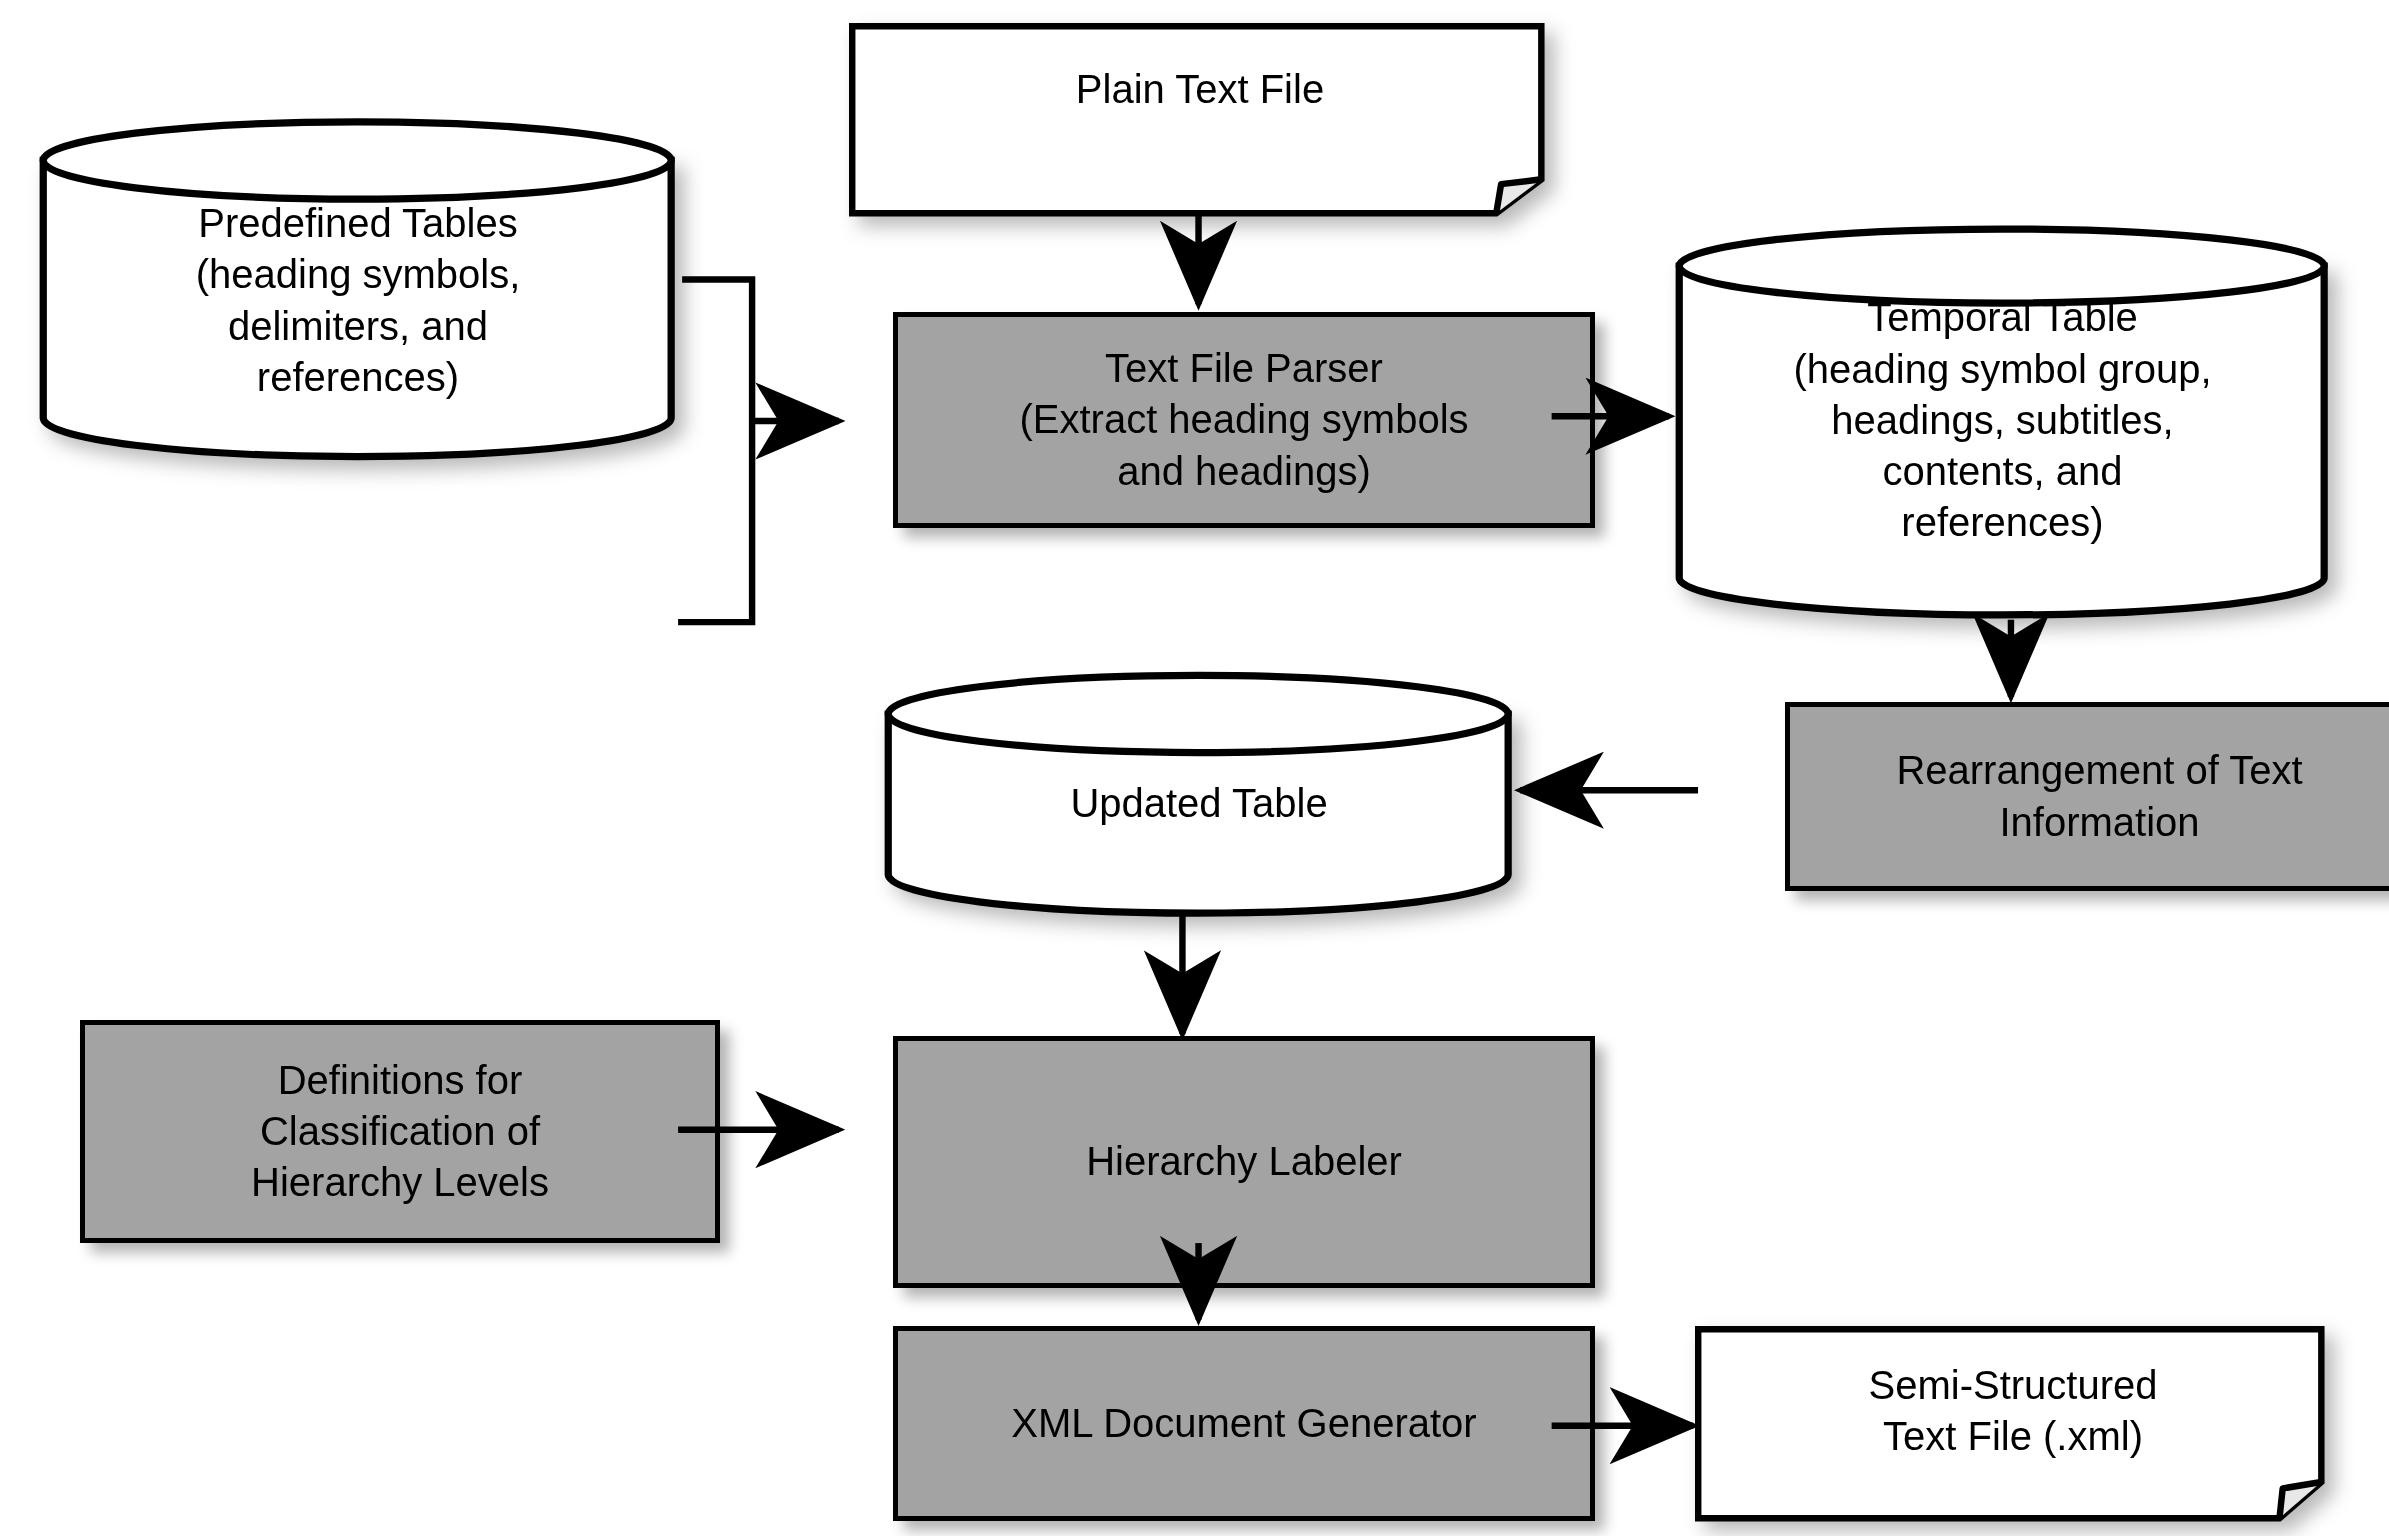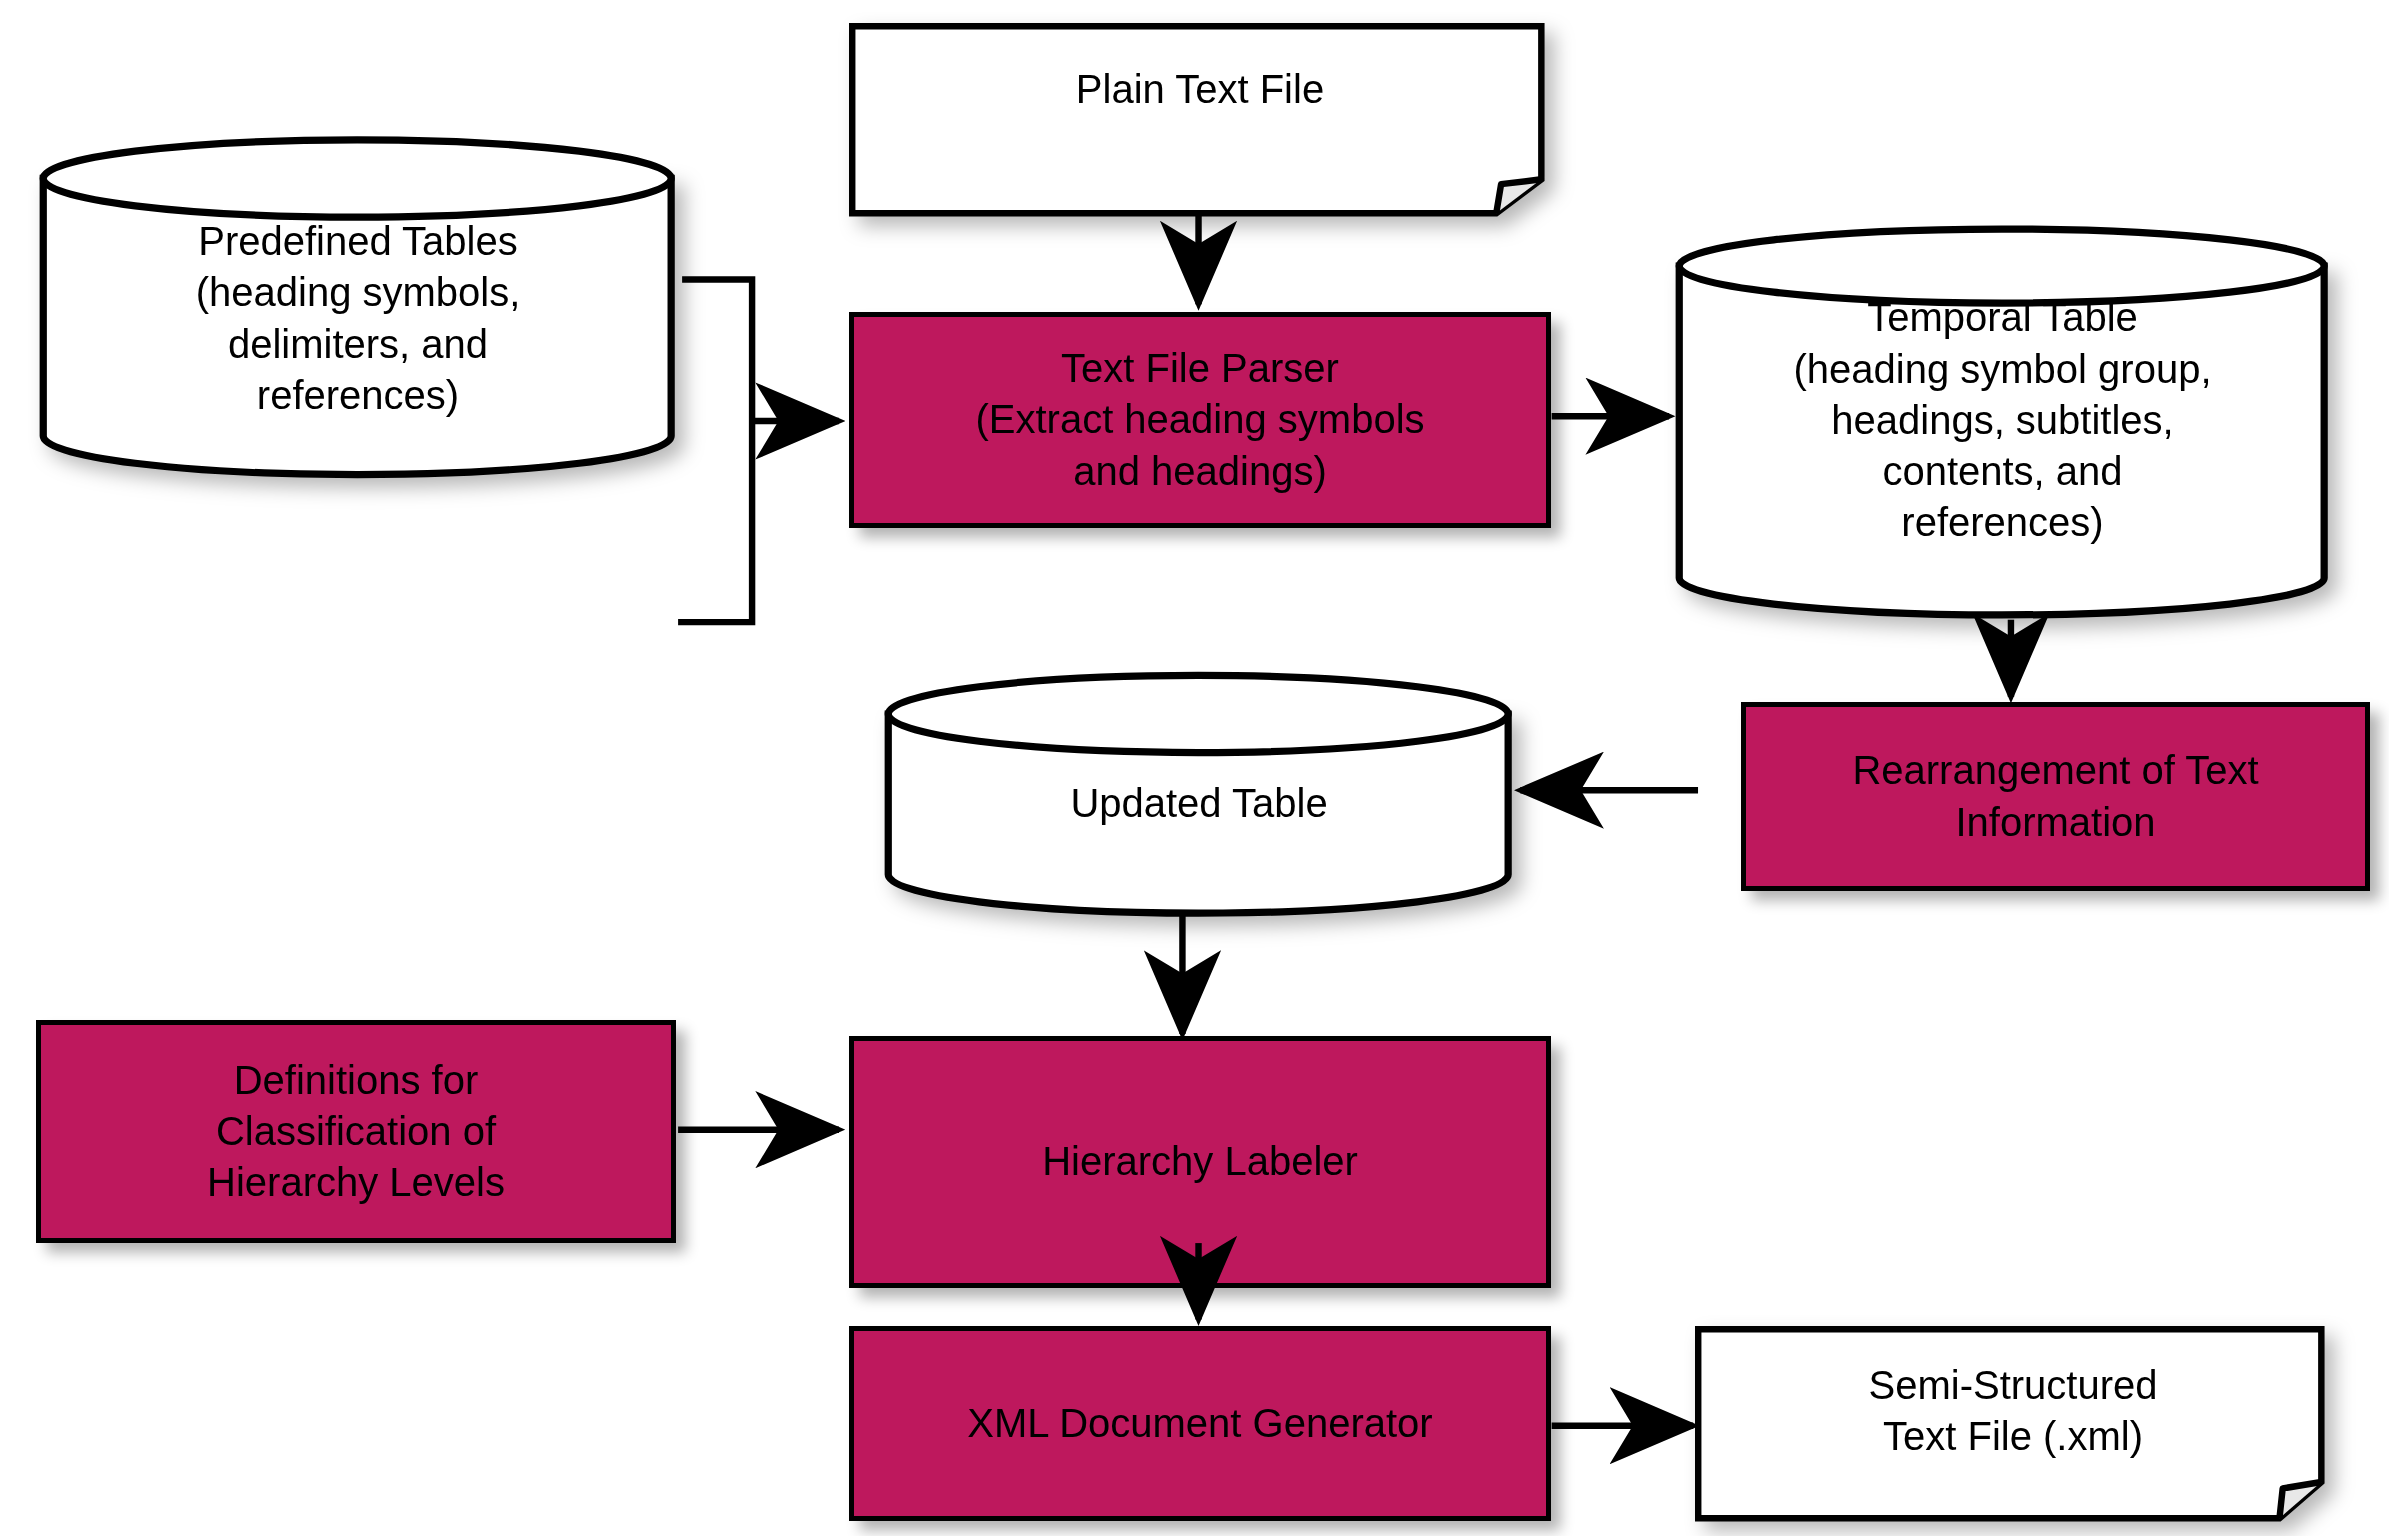--- a/index.html
+++ b/index.html
@@ -1,21 +1,21 @@
 <!DOCTYPE html>
 <html style="font-size:13px"><head>
 <meta charset="utf-8">
 <style>
   html,body{margin:0;padding:0;background:#ffffff;}
   body{font-family:"Liberation Sans", sans-serif;}
   #stage{position:relative;width:2389px;height:1537px;background:#fff;overflow:hidden;}
   .node{position:absolute;box-sizing:border-box;display:flex;align-items:center;justify-content:center;text-align:center;color:#000;line-height:1.28;}
   .node .lbl{position:relative;z-index:3;padding:0 11.3px;white-space:pre-line;}
   
-  .rect{border:5.6px solid #000;background:#be185d;box-shadow:9.7px 9.7px 13px rgba(0,0,0,.30);}
+  .rect{border:5.6px solid #000;background:#a3a3a3;box-shadow:9.7px 9.7px 13px rgba(0,0,0,.30);margin-left:44px;}
   
   .shapesvg{position:absolute;inset:0;width:100%;height:100%;z-index:1;}
   .cyl .lbl, .doc .lbl{z-index:3;}
   .lbl{font-size:40px;}
   svg{display:block;overflow:visible;}
   #edges{position:absolute;left:0;top:0;width:2389px;height:1537px;z-index:2;pointer-events:none;}
 </style>
 </head>
 <body>
 
@@ -44,21 +44,21 @@
       <path d="M1470,1135 L1470,1285" marker-end="url(#ah)"></path>
 
       <path d="M843,1404 L1043,1404" marker-end="url(#ah)"></path>
 
       <path d="M1490,1545 L1490,1640" marker-end="url(#ah)"></path>
 
       <path d="M1929,1772 L2105,1772" marker-end="url(#ah)"></path>
     </g>
   </svg>
 
-  <div class="node cyl" style="left:36px;top:127px;width:644px;height:354px;align-items:center;">
+  <div class="node cyl" style="left:36px;top:109px;width:644px;height:354px;align-items:center;">
     <svg class="shapesvg" viewBox="0 0 800 440" preserveAspectRatio="none">
       <g transform="translate(9,9)">
         <path d="M0,55 L0,375 A390,48 0 0 0 780,375 L780,55 Z" fill="#fff" stroke="#000" stroke-width="9" style="filter:drop-shadow(12px 12px 12px rgba(0,0,0,.28))"></path>
         <ellipse cx="390" cy="55" rx="390" ry="48" fill="#fff" stroke="#000" stroke-width="9"></ellipse>
       </g>
     </svg>
     <div class="lbl" style="margin-top:29px;">Predefined Tables
 (heading symbols,
 delimiters, and
 references)</div>

